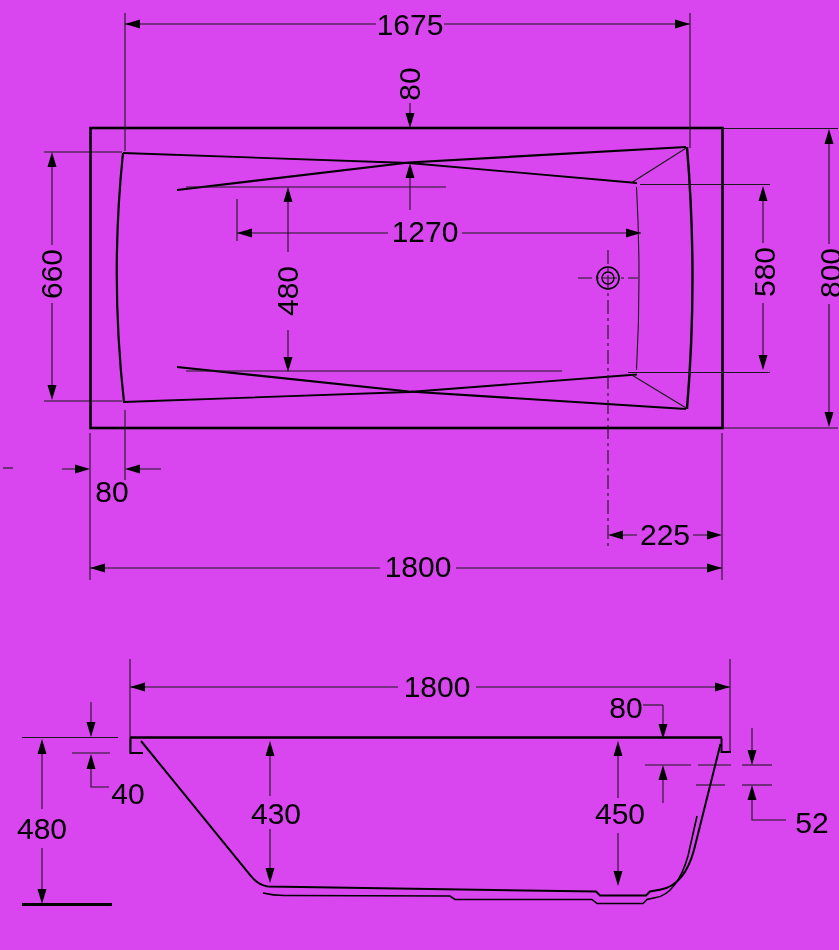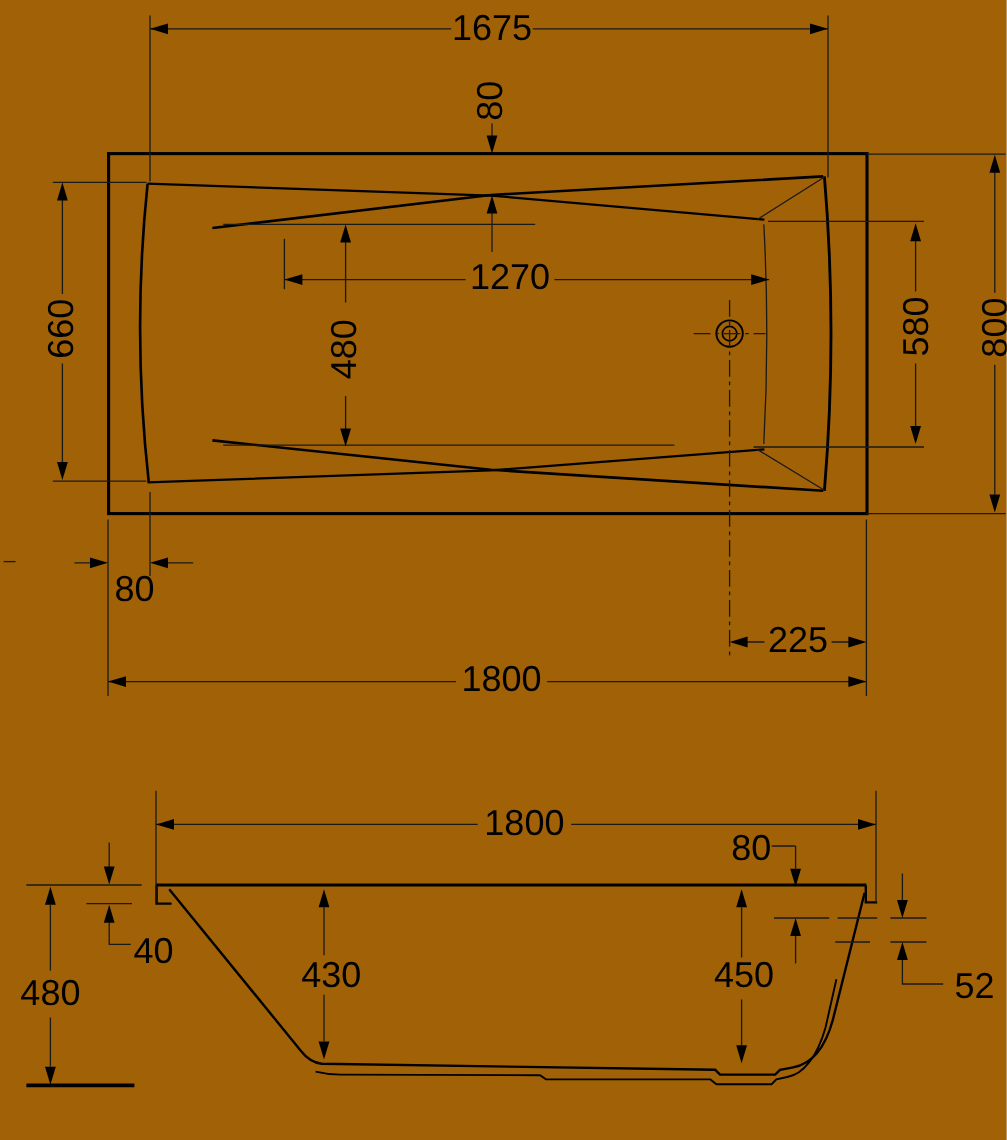--- a/index.html
+++ b/index.html
@@ -1,16 +1,16 @@
 <!DOCTYPE html>
 <html><head>
 <meta charset="utf-8">
 <style>
   html,body{margin:0;padding:0;background:#fff;}
-  .sheet{width:839px;height:950px;background:#a16207;position:relative;overflow:hidden;}
+  .sheet{width:839px;height:950px;background:#d946ef;position:relative;overflow:hidden;}
   svg{display:block;}
   text{font-family:"Liberation Sans","DejaVu Sans",sans-serif;font-size:30px;fill:#000;}
   .ln{stroke:#000;fill:none;}
   .thin{stroke:#1a1a1a;stroke-width:1.1;fill:none;}
   .arrow{fill:#000;stroke:none;}
   .cl{stroke:#1a1a1a;stroke-width:1.1;fill:none;stroke-dasharray:14 4 3 4;}
 </style>
 </head>
 <body>
 

